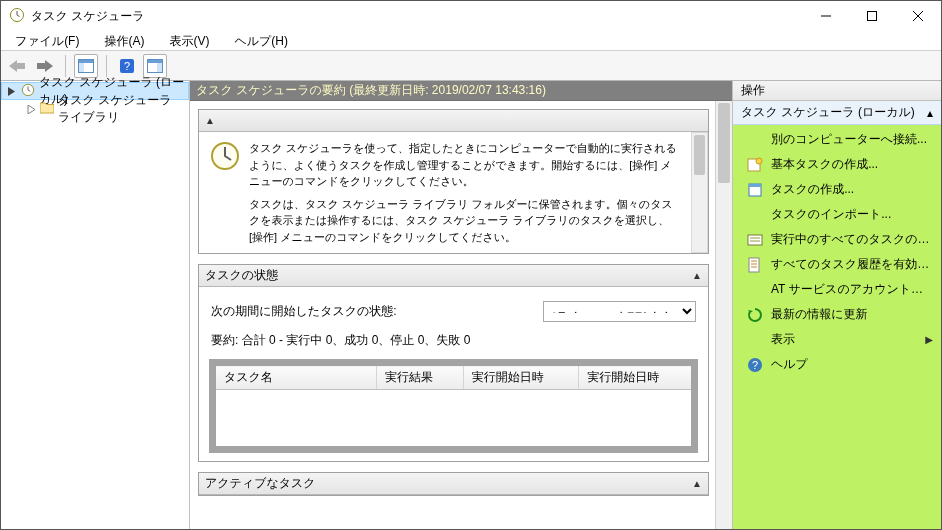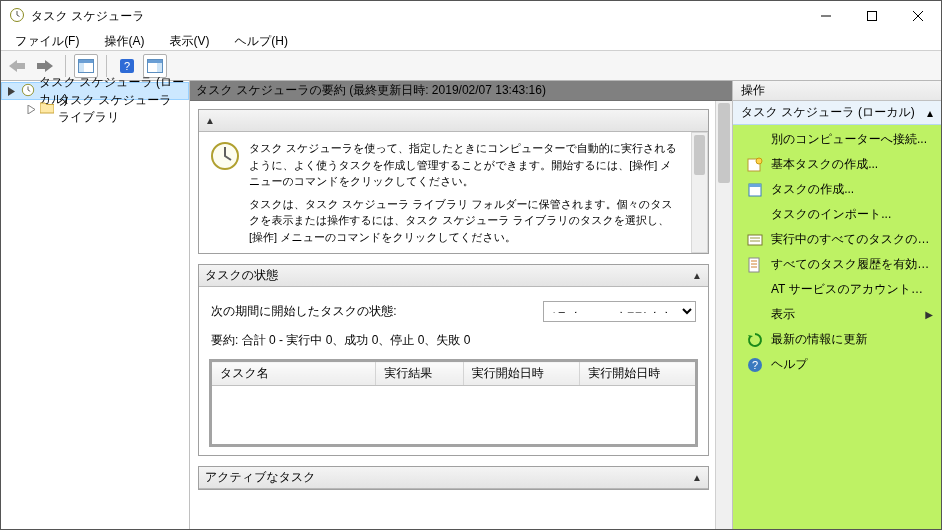--- a/index.html
+++ b/index.html
@@ -30,40 +30,40 @@
   
   .tree { width: 189px; border-right: 1px solid #c0c0c0; background: #fff; padding-top: 1px; }
   .tree .node { display: flex; align-items: center; gap: 4px; padding: 2px 4px 2px 6px; height: 18px; }
   .tree .node.sel { background: #cce8ff; border: 1px solid #99d1ff; padding: 1px 3px 1px 5px; }
   .tree .node .tw { width: 12px; height: 12px; display:flex; align-items:center; justify-content:center; }
   .tree .childs { padding-left: 20px; }
 
   
   .center { flex: 1; border-right: 1px solid #c0c0c0; display: flex; min-width: 0; background:#fff; }
   .cwrap { flex: 1; display: flex; flex-direction: column; padding: 0; min-width:0; }
-  .chead { background: #808080; color: #000000; height: 20px; display: flex; align-items: center; padding: 0 6px; border-bottom: 1px solid #707070; font-size: 12px; }
+  .chead { background: #808080; color: #fef9c3; height: 20px; display: flex; align-items: center; padding: 0 6px; border-bottom: 1px solid #707070; font-size: 12px; }
   .cscroll { flex: 1; overflow: hidden; position: relative; display:flex; }
   .cscroll .cbody { flex:1; padding: 8px 6px 8px 8px; overflow:hidden; }
   .vscroll { width: 17px; background: #f0f0f0; border-left: 1px solid #d0d0d0; position: relative; }
   .vscroll .thumb { position:absolute; left:2px; right:2px; top:2px; height:80px; background:#c7c7c7; border-radius:2px;}
 
   .panel { border: 1px solid #a0a0a0; margin-bottom: 10px; background:#fff; }
   .phead { height: 22px; background: linear-gradient(#f4f4f4,#e4e4e4); border-bottom: 1px solid #b8b8b8; display:flex; align-items:center; justify-content:space-between; padding:0 6px; font-size: 12px; }
   .phead .collapse { font-size:10px; color:#333; }
   .pbody { padding: 8px 10px; position:relative; }
   .pbody.ov { display:flex; gap:8px; }
   .pbody.ov .ovicon { width:32px; flex:none; }
   .pbody.ov .ovtext { flex:1; font-size:11px; line-height:1.5; }
   .pbody.ov .ovscroll { width:17px; flex:none; background:#f0f0f0; border:1px solid #d8d8d8; position:relative; margin:-8px -10px -8px 4px; }
   .pbody.ov .ovscroll .thumb{ position:absolute; left:2px; right:2px; top:2px; height:40px; background:#c7c7c7; border-radius:2px;}
 
   .statusrow { display:flex; align-items:center; justify-content:space-between; padding:6px 2px 10px 2px; font-size:12px;}
   .summary { padding: 0 2px 10px 2px; font-size:12px;}
   select.period { font-size:16px; height:21px; border:1px solid #a9a9a9; background:#fff; padding:8px 4px;}
-  table.tasks { width:100%; border-collapse:collapse; border:3px solid #a3a3a3; background:#fff;padding-left:42px; }
+  table.tasks { width:100%; border-collapse:collapse; border:7px solid #a3a3a3; background:#fff;padding-left:42px; }
   table.tasks th { text-align:left; font-weight:normal; background:linear-gradient(#fbfbfb,#ececec); border-right:1px solid #d4d4d4; border-bottom:1px solid #c0c0c0; padding:3px 8px; font-size:12px;}
   table.tasks td { height:60px; }
 
   
   .actions { width: 208px; background:#bef264; display:flex; flex-direction:column; }
   .actions .ahead { height:20px; background:linear-gradient(#f4f4f4,#e8e8e8); border-bottom:1px solid #c0c0c0; display:flex; align-items:center; padding:0 8px; font-size:12px;}
   .actions .agroup { background:#eaf3fb; border-bottom:1px solid #b8d8f0; padding:3px 8px; display:flex; align-items:center; justify-content:space-between; font-size:12px; }
   .actions .alist { padding:2px 0; }
   .actions .aitem { display:flex; align-items:center; gap:8px; padding:4px 8px 4px 14px; font-size:12px; }
   .actions .aitem .aico { width:16px; height:16px; display:flex; align-items:center; justify-content:center; flex:none; }
@@ -302,36 +302,36 @@
               <path d="M4 4h6M4 7h6M4 10h6" stroke="#d08030"></path>
             </svg>
           </span>
         <span class="atxt">すべてのタスク履歴を有効にする</span>
       </div>
       <div class="aitem">
         <span class="aico noicon"></span>
         <span class="atxt">AT サービスのアカウントの構成</span>
       </div>
       <div class="aitem">
+        <span class="aico">
+            <svg width="16" height="16" viewBox="0 0 16 16">
+              <path d="M8 2a6 6 0 1 1-5.2 3" fill="none" stroke="#1a8a1a" stroke-width="2"></path>
+              <path d="M1 3l2 3 3-2" fill="#1a8a1a"></path>
+            </svg>
+          </span>
+        <span class="atxt">最新の情報に更新</span>
+      </div>
+      <div class="aitem">
         <span class="aico noicon"></span>
         <span class="atxt">表示</span>
         <span class="arrow">▶</span>
       </div>
       <div class="aitem">
         <span class="aico">
             <svg width="16" height="16" viewBox="0 0 16 16">
-              <path d="M8 2a6 6 0 1 1-5.2 3" fill="none" stroke="#1a8a1a" stroke-width="2"></path>
-              <path d="M1 3l2 3 3-2" fill="#1a8a1a"></path>
-            </svg>
-          </span>
-        <span class="atxt">最新の情報に更新</span>
-      </div>
-      <div class="aitem">
-        <span class="aico">
-            <svg width="16" height="16" viewBox="0 0 16 16">
               <circle cx="8" cy="8" r="7" fill="#3a7abf"></circle>
               <text x="8" y="12" text-anchor="middle" font-size="11" fill="#fff" font-family="Arial">?</text>
             </svg>
           </span>
         <span class="atxt">ヘルプ</span>
       </div>
     </div>
   </div>
 
 </div>

